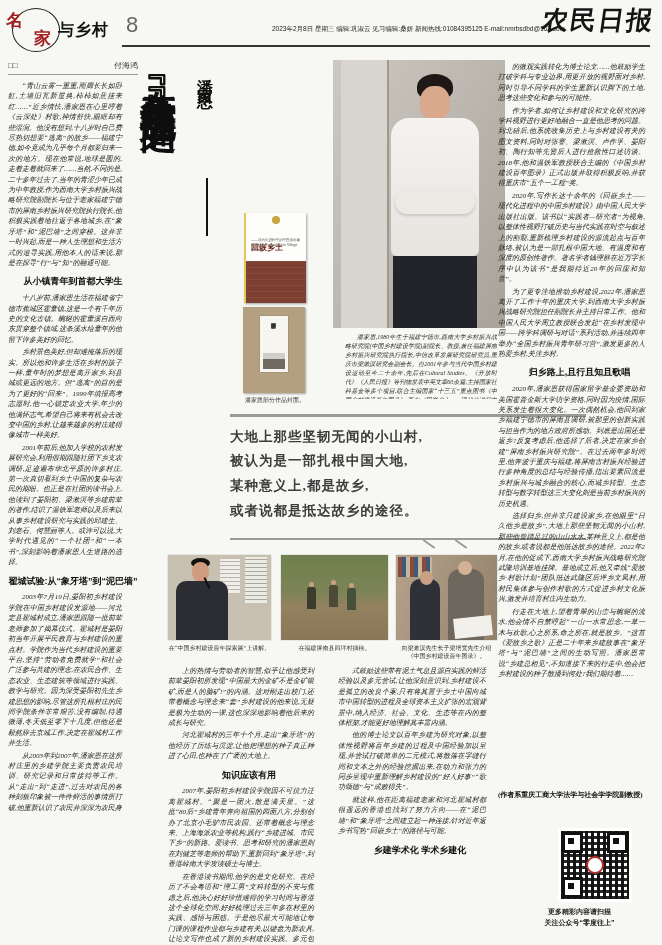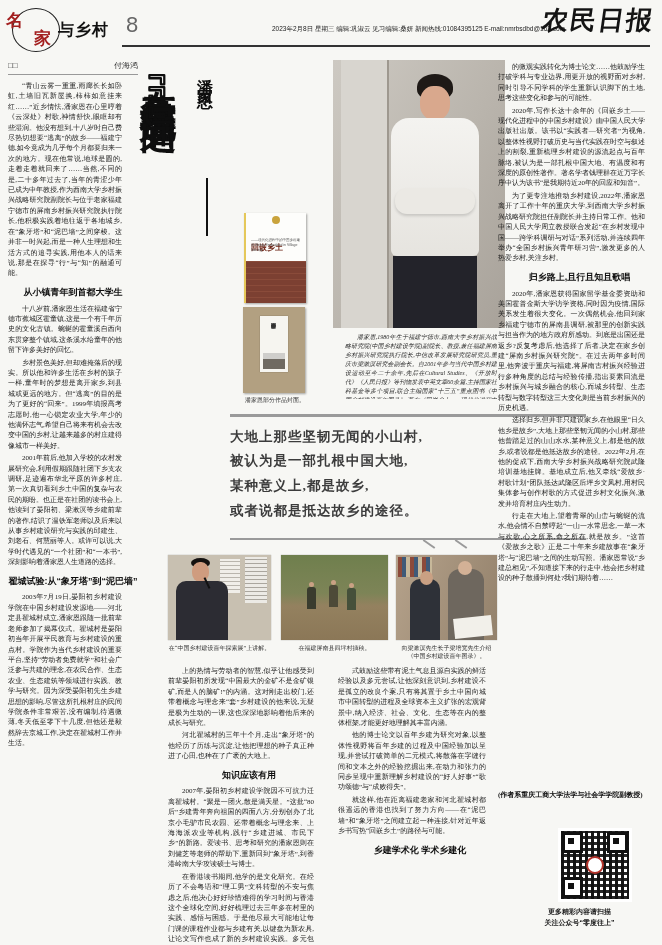--- a/index.html
+++ b/index.html
@@ -15,21 +15,21 @@
   .logo-rest{position:absolute;left:58px;top:22px;font:bold 16px/1 "Liberation Serif",serif;color:#111;letter-spacing:1px;}
   .page-num{position:absolute;left:126px;top:12px;font:22px "Liberation Sans",sans-serif;color:#666;}
   .header-rule{position:absolute;left:122px;top:45px;width:528px;height:1.5px;background:#333;}
   .header-info{position:absolute;left:230px;top:26px;width:335px;font:6.5px/1 "Liberation Sans",sans-serif;
         color:#222;text-align:right;white-space:nowrap;}
   .masthead{position:absolute;right:8px;top:8px;font:bold 26px/1 "Liberation Serif",serif;color:#141414;
         transform:skewX(-8deg);letter-spacing:2px;}
 
   
   .bodycol{font:7px/10.4px "Liberation Serif",serif;text-align:justify;overflow:hidden;color:#1b1b1b;}
-  .bodycol p{margin:0 16px 2px 0;text-indent:14px;}
+  .bodycol p{margin:0 16px 2px 0;text-indent:14px;font-style:italic;}
   .subhead{font:bold 9px/1.2 "Liberation Sans",sans-serif;text-align:center;margin:8px 0 6px 0;color:#0d0d0d;text-indent:0;}
   .byline-row{display:flex;justify-content:space-between;align-items:center;font:8px/1 "Liberation Sans",sans-serif;
         color:#333;border-bottom:0.5px solid #999;padding-bottom:4px;margin-bottom:6px;}
 
   
   .vtitle{writing-mode:vertical-rl;text-orientation:upright;font:900 36px/1.12 "Liberation Serif",serif;
         color:#0e0e0e;letter-spacing:2px;}
   .vauthor{writing-mode:vertical-rl;text-orientation:upright;font:bold 16px/1 "Liberation Serif",serif;
         color:#0e0e0e;letter-spacing:7px;}
   .author-dash{position:absolute;left:206px;top:178px;width:2px;height:58px;background:#111;}
@@ -139,20 +139,21 @@
       <span>□□</span>
       <span>付海鸿</span>
     </div>
     <p>“青山云雾一重重,雨廊长长如卧虹,土墙旧瓦新屋换,柿柿如意挂来红……”近乡情怯,潘家恩在心里哼着《云深处》村歌,神情舒快,眼眶却有些湿润。他没有想到,十八岁时自己费尽热切想要“逃离”的故乡——福建宁德,如今竟成为几乎每个月都要归来一次的地方。现在他常说,地球是圆的,走着走着就回来了……当然,不同的是,二十多年过去了,当年的青涩少年已成为中年教授,作为西南大学乡村振兴战略研究院副院长与位于老家福建宁德市的屏南乡村振兴研究院执行院长,他积极实践着地往返于各地城乡,在“象牙塔”和“泥巴墙”之间穿梭。这并非一时兴起,而是一种人生理想和生活方式的追寻实践,用他本人的话来说,那是在探寻“行”与“知”的融通可能。</p>
     <div class="subhead">从小镇青年到首都大学生</div>
     <p>十八岁前,潘家恩生活在福建省宁德市蕉城区霍童镇,这是一个有千年历史的文化古镇。蜿蜒的霍童溪自西向东贯穿整个镇域,这条溪水给童年的他留下许多美好的回忆。</p>
     <p>乡村景色美好,但却难掩落后的现实。所以他和许多生活在乡村的孩子一样,童年时的梦想是离开家乡,到县城或更远的地方。但“逃离”的目的是为了更好的“回来”。1999年填报高考志愿时,他一心锁定农业大学,年少的他满怀志气,希望自己将来有机会去改变中国的乡村,让越来越多的村庄建得像城市一样美好。</p>
     <p>2001年前后,他加入学校的农村发展研究会,利用假期跟随社团下乡支农调研,足迹遍布华北平原的许多村庄,第一次真切看到乡土中国的复杂与农民的期盼。也正是在社团的读书会上,他读到了晏阳初、梁漱溟等乡建前辈的著作,结识了温铁军老师以及后来以从事乡村建设研究与实践的邱建生、刘老石、何慧丽等人。或许可以说,大学时代遇见的“一个社团”和“一本书”,深刻影响着潘家恩人生道路的选择。</p>
     <div class="subhead">翟城试验:从“象牙塔”到“泥巴墙”</div>
     <p>2003年7月19日,晏阳初乡村建设学院在中国乡村建设发源地——河北定县翟城村成立,潘家恩跟随一批前辈老师参加了揭幕仪式。翟城村是晏阳初当年开展平民教育与乡村建设的重点村。学院作为当代乡村建设的重要平台,坚持“劳动者免费就学”和社会广泛参与共建的理念,在农民合作、生态农业、生态建筑等领域进行实践、教学与研究。因为深受晏阳初先生乡建思想的影响,尽管这所扎根村庄的民间学院条件非常艰苦,没有编制,待遇微薄,冬天低至零下十几度,但他还是毅然辞去京城工作,决定在翟城村工作并生活。</p>
+    <p>从2003年到2007年,潘家恩在这所村庄里的乡建学院主要负责农民培训、研究记录和日常接待等工作。从“走出”到“走进”,过去对农民的各种刻板印象被一件件鲜活的事情所打破,他重新认识了农民并深深为农民身</p>
   </div>
 
   <div class="vtitle abs" style="left:138px;top:62px;height:646px;">在『象牙塔』与『泥巴墙』之间</div>
   <div class="vauthor abs" style="left:197px;top:66px;height:112px;">潘家恩</div>
   <div class="author-dash"></div>
 
   <div class="book1">
     <div class="badge"></div>
     <div class="t">回嵌乡土</div>
     <div class="st">——现代化进程中的中国乡村建设 Being Embedded in Village Society</div>
@@ -225,20 +226,21 @@
 
   <div class="bodycol abs" style="left:338px;top:666px;width:164px;height:276px;">
     <p>式鼓励这些带有泥土气息且源自实践的鲜活经验以及多元尝试,让他深刻意识到,乡村建设不是孤立的改良个案,只有将其置于乡土中国向城市中国转型的进程及全球资本主义扩张的宏观背景中,纳入经济、社会、文化、生态等在内的整体框架,才能更好地理解其丰富内涵。</p>
     <p>他的博士论文以百年乡建为研究对象,以整体性视野将百年乡建的过程及中国经验加以呈现,并尝试打破简单的二元模式,将散落在字缝行间和文本之外的经验挖掘出来,在动力和张力的同步呈现中重新理解乡村建设的“好人好事”“歌功颂德”与“成败得失”。</p>
     <p>就这样,他在距离福建老家和河北翟城村都很遥远的香港也找到了努力方向——在“泥巴墙”和“象牙塔”之间建立起一种连接,针对近年返乡书写热“回嵌乡土”的路径与可能。</p>
     <div class="subhead">乡建学术化 学术乡建化</div>
   </div>
 
   <div class="bodycol abs" style="left:498px;top:62px;width:163px;height:724px;">
     <p>的微观实践转化为博士论文……他鼓励学生打破学科与专业边界,用更开放的视野面对乡村,同时引导不同学科的学生重新认识脚下的土地,思考这些变化和参与的可能性。</p>
+    <p>作为学者,如何让乡村建设和文化研究的跨学科视野进行更好地融合一直是他思考的问题。到北碚后,他系统收集历史上与乡村建设有关的图文资料,同时对张謇、梁漱溟、卢作孚、晏阳初、陶行知等先贤后人进行抢救性口述访谈。2018年,他和温铁军教授联合主编的《中国乡村建设百年图录》正式出版并取得积极反响,并获得重庆市“五个一工程”奖。</p>
     <p>2020年,写作长达十余年的《回嵌乡土——现代化进程中的中国乡村建设》由中国人民大学出版社出版。该书以“实践者—研究者”为视角,以整体性视野打破历史与当代实践在时空与叙述上的割裂,重新梳理乡村建设的源流起点与百年脉络,被认为是一部扎根中国大地、有温度和有深度的原创性著作。著名学者钱理群在近万字长序中认为该书“是我期待近20年的回应和知音”。</p>
     <p>为了更专注地推动乡村建设,2022年,潘家恩离开了工作十年的重庆大学,到西南大学乡村振兴战略研究院担任副院长并主持日常工作。他和中国人民大学周立教授联合发起“在乡村发现中国——跨学科调研与对话”系列活动,并连续四年举办“全国乡村振兴青年研习营”,激发更多的人热爱乡村,关注乡村。</p>
     <div class="subhead">归乡路上,且行且知且歌唱</div>
     <p>2020年,潘家恩获得国家留学基金委资助和美国霍普金斯大学访学资格,同时因为疫情,国际关系发生着很大变化。一次偶然机会,他回到家乡福建宁德市的屏南县调研,被那里的创新实践与担当作为的地方政府所感动。到底是出国还是返乡?反复考虑后,他选择了后者,决定在家乡创建“屏南乡村振兴研究院”。在过去两年多时间里,他奔波于重庆与福建,将屏南古村振兴经验进行多种角度的总结与经验传播,指出要素回流是乡村振兴与城乡融合的核心,而城乡转型、生态转型与数字转型这三大变化则是当前乡村振兴的历史机遇。</p>
     <p>选择归乡,但并非只建设家乡,在他眼里“日久他乡是故乡”,大地上那些坚韧无闻的小山村,那些他曾踏足过的山山水水,某种意义上,都是他的故乡,或者说都是他抵达故乡的途径。2022年2月,在他的促成下,西南大学乡村振兴战略研究院武隆培训基地挂牌。基地成立后,他又牵线“爱故乡·村歌计划”团队抵达武隆区后坪乡文凤村,用村民集体参与创作村歌的方式促进乡村文化振兴,激发并培育村庄内生动力。</p>
     <p>行走在大地上,望着青翠的山峦与蜿蜒的流水,他会情不自禁哼起“一山一水常思念,一草一木与欢歌,心之所系,命之所在,就是故乡。”这首《爱故乡之歌》正是二十年来乡建故事在“象牙塔”与“泥巴墙”之间的生动写照。潘家恩常说“乡建总相见”,不知道接下来的行走中,他会把乡村建设的种子散播到何处?我们期待着……</p>
   </div>
 
   <div class="attribution">(作者系重庆工商大学法学与社会学学院副教授)</div>
 

